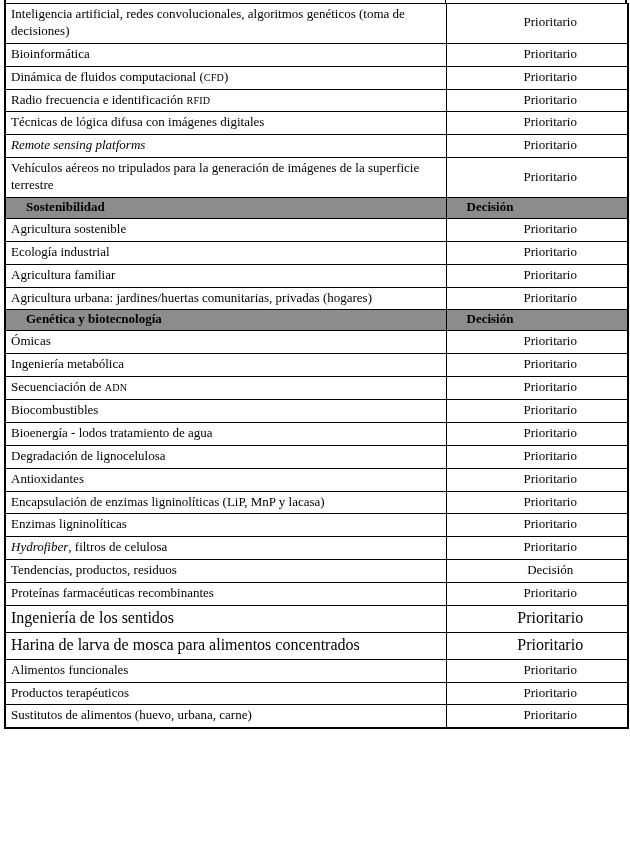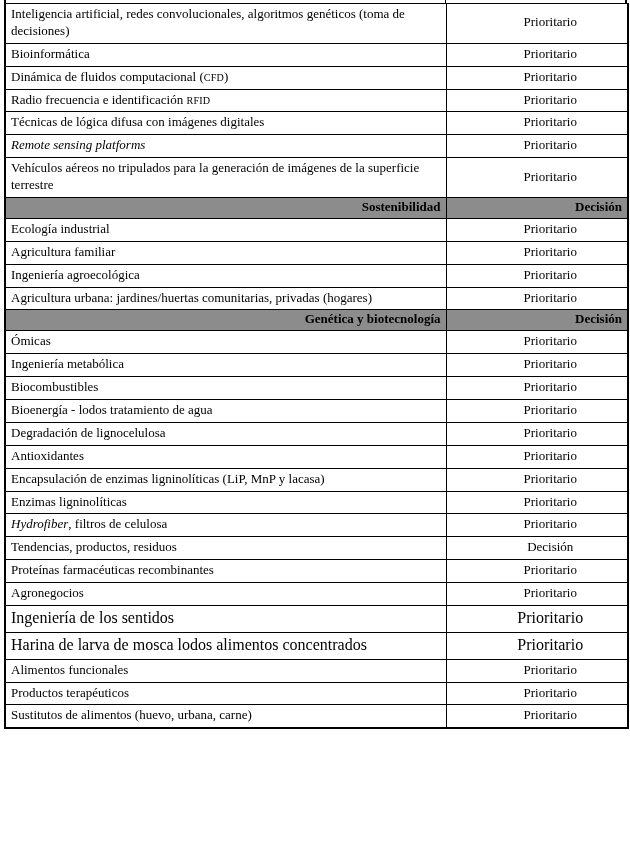--- a/index.html
+++ b/index.html
@@ -52,21 +52,21 @@
     font-size: 13px;
     line-height: 1.3;
     vertical-align: middle;
     overflow: hidden;
   }
   td.topic  { text-align: left; }
   td.status { text-align: center; padding-left: 32px; }
   tr.section td {
     background: var(--section-bg, #8c8c8c);
     font-weight: bold;
-    text-align: right;
+    text-align: left;
     padding: 1px 5px 2px 20px;
   }
   tr.large td { font-size: 16px; }
   .italic { font-style: italic; }
   .smallcaps { font-size: 0.78em; letter-spacing: 0.2px; font-family: Liberation Serif, serif; }
 </style>
 </head>
 <body>
 
 <div class="page">
@@ -105,48 +105,52 @@
         </tr>
         <tr class="item">
           <td class="topic"><span>Vehículos aéreos no tripulados para la generación de imágenes de la superficie terrestre</span></td>
           <td class="status">Prioritario</td>
         </tr>
         <tr class="section">
           <td class="topic"><span>Sostenibilidad</span></td>
           <td class="status">Decisión</td>
         </tr>
         <tr class="item">
+          <td class="topic"><span>Agricultura sostenible</span></td>
+          <td class="status">Prioritario</td>
+        </tr>
+        <tr class="item">
           <td class="topic"><span>Ecología industrial</span></td>
           <td class="status">Prioritario</td>
         </tr>
         <tr class="item">
           <td class="topic"><span>Agricultura familiar</span></td>
-          <td class="status">Prioritario</td>
-        </tr>
-        <tr class="item">
-          <td class="topic"><span>Ingeniería agroecológica</span></td>
           <td class="status">Prioritario</td>
         </tr>
         <tr class="item">
           <td class="topic"><span>Agricultura urbana: jardines/huertas comunitarias, privadas (hogares)</span></td>
           <td class="status">Prioritario</td>
         </tr>
         <tr class="section">
           <td class="topic"><span>Genética y biotecnología</span></td>
           <td class="status">Decisión</td>
         </tr>
         <tr class="item">
           <td class="topic"><span>Ómicas</span></td>
           <td class="status">Prioritario</td>
         </tr>
         <tr class="item">
           <td class="topic"><span>Ingeniería metabólica</span></td>
           <td class="status">Prioritario</td>
         </tr>
         <tr class="item">
+          <td class="topic"><span>Secuenciación de </span><span class="smallcaps">ADN</span></td>
+          <td class="status">Prioritario</td>
+        </tr>
+        <tr class="item">
           <td class="topic"><span>Biocombustibles</span></td>
           <td class="status">Prioritario</td>
         </tr>
         <tr class="item">
           <td class="topic"><span>Bioenergía - lodos tratamiento de agua</span></td>
           <td class="status">Prioritario</td>
         </tr>
         <tr class="item">
           <td class="topic"><span>Degradación de lignocelulosa</span></td>
           <td class="status">Prioritario</td>
@@ -168,30 +172,26 @@
           <td class="status">Prioritario</td>
         </tr>
         <tr class="item">
           <td class="topic"><span>Tendencias, productos, residuos</span></td>
           <td class="status">Decisión</td>
         </tr>
         <tr class="item">
           <td class="topic"><span>Proteínas farmacéuticas recombinantes</span></td>
           <td class="status">Prioritario</td>
         </tr>
-        <tr class="item">
-          <td class="topic"><span>Agronegocios</span></td>
-          <td class="status">Prioritario</td>
-        </tr>
         <tr class="item large">
           <td class="topic"><span>Ingeniería de los sentidos</span></td>
           <td class="status">Prioritario</td>
         </tr>
         <tr class="item large">
-          <td class="topic"><span>Harina de larva de mosca lodos alimentos concentrados</span></td>
+          <td class="topic"><span>Harina de larva de mosca para alimentos concentrados</span></td>
           <td class="status">Prioritario</td>
         </tr>
         <tr class="item">
           <td class="topic"><span>Alimentos funcionales</span></td>
           <td class="status">Prioritario</td>
         </tr>
         <tr class="item">
           <td class="topic"><span>Productos terapéuticos</span></td>
           <td class="status">Prioritario</td>
         </tr>

